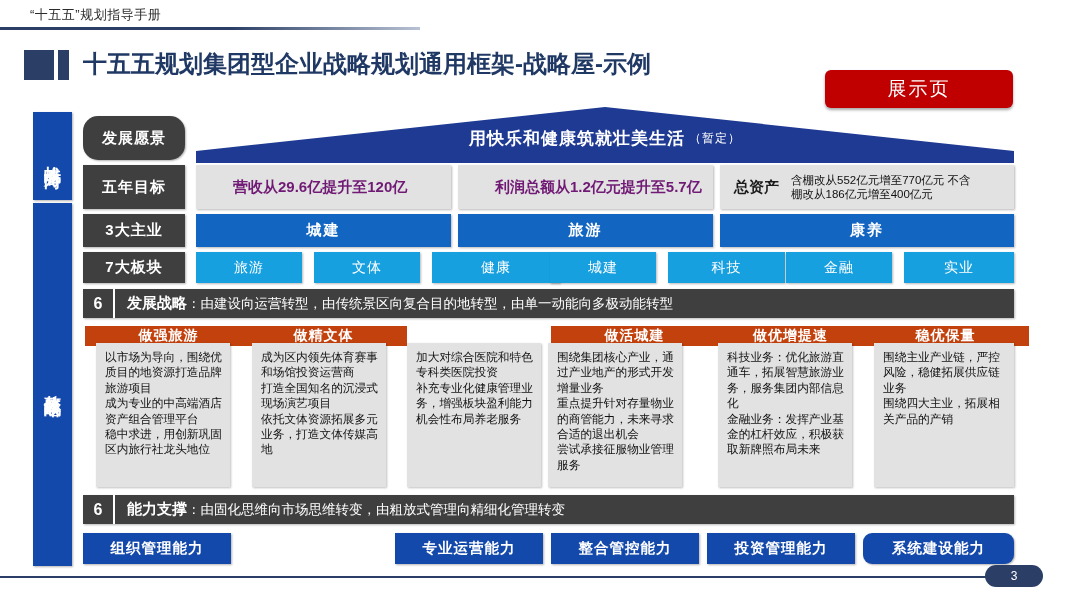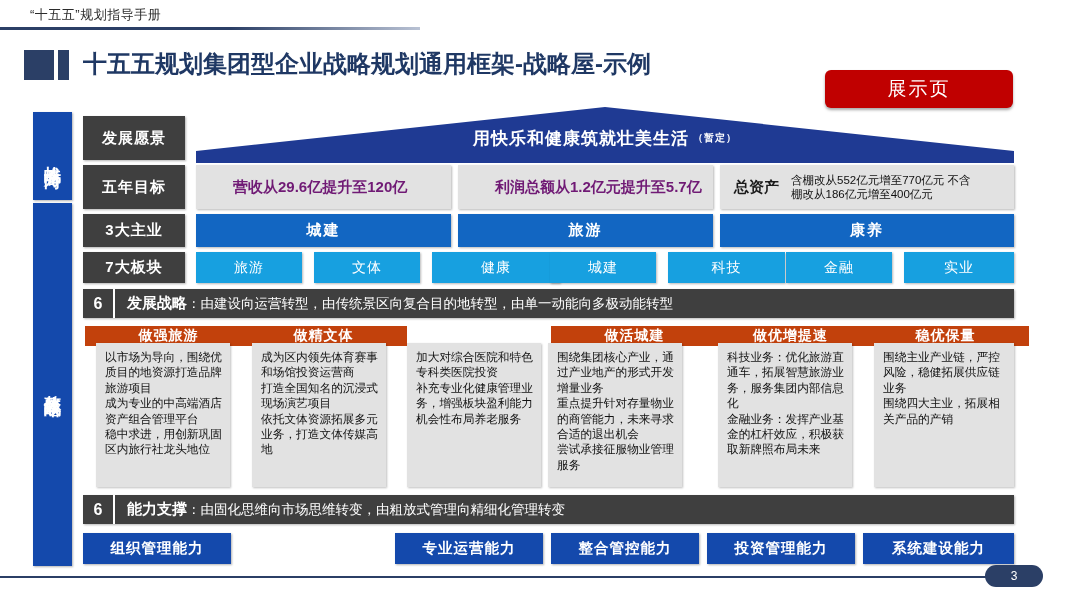--- a/index.html
+++ b/index.html
@@ -47,35 +47,35 @@
   .rail-bottom{left:33px;top:203px;width:39px;height:363px;}
 
   
   .rowlabel{
     position:absolute;left:83px;
     background:#3f3f3f;color:#ffffff;
     box-shadow:1px 1px 2px rgba(0,0,0,.3);
     display:flex;align-items:center;justify-content:center;
     font-size:15px;font-weight:bold;letter-spacing:1px;
   }
-  .rl1{top:116px;width:102px;height:44px;}
+  .rl1{top:116px;width:102px;height:44px;border-radius:15px;}
   .rl2{top:165px;width:102px;height:44px;}
   .rl3{top:214px;width:102px;height:33px;}
   .rl4{top:252px;width:102px;height:31px;}
 
   
   .roof-wrap{position:absolute;left:196px;top:107px;width:818px;height:56px;}
   .roof-wrap svg{display:block;}
   .roof-text{
     position:absolute;left:196px;top:126px;width:818px;height:24px;
     display:flex;align-items:center;justify-content:center;
     color:#ffffff;font-size:17px;font-weight:bold;letter-spacing:1px;
     pointer-events:none;
   }
-  .roof-text .sub{font-size:10px;font-weight:bold;margin-left:4px;}
+  .roof-text .sub{font-size:12px;font-weight:normal;margin-left:4px;}
 
   
   .goal{
     position:absolute;top:165px;height:44px;
     background:#e2e2e2;
     box-shadow:1px 1px 2px rgba(0,0,0,.28);
     display:flex;align-items:center;
   }
   .goal .g-main{font-size:15px;font-weight:bold;color:#701a75;margin-left:37px;}
   .g1{left:196px;width:255px;}
@@ -257,18 +257,18 @@
   <div class="banner b2">
     <span class="banner-num">6</span>
     <span class="banner-strong">能力支撑</span>
     <span class="banner-text">：由固化思维向市场思维转变，由粗放式管理向精细化管理转变</span>
   </div>
 
   <div class="cap" style="left:83px;width:148px;">组织管理能力</div>
   <div class="cap" style="left:395px;width:148px;">专业运营能力</div>
   <div class="cap" style="left:551px;width:148px;">整合管控能力</div>
   <div class="cap" style="left:707px;width:148px;">投资管理能力</div>
-  <div class="cap" style="left:863px;width:151px;">系统建设能力</div>
+  <div class="cap" style="left:863px;width:151px;border-radius:9px;">系统建设能力</div>
 
   <div class="footline"></div>
   <div class="pagepill">3</div>
 
 </div>
 
 </body></html>

